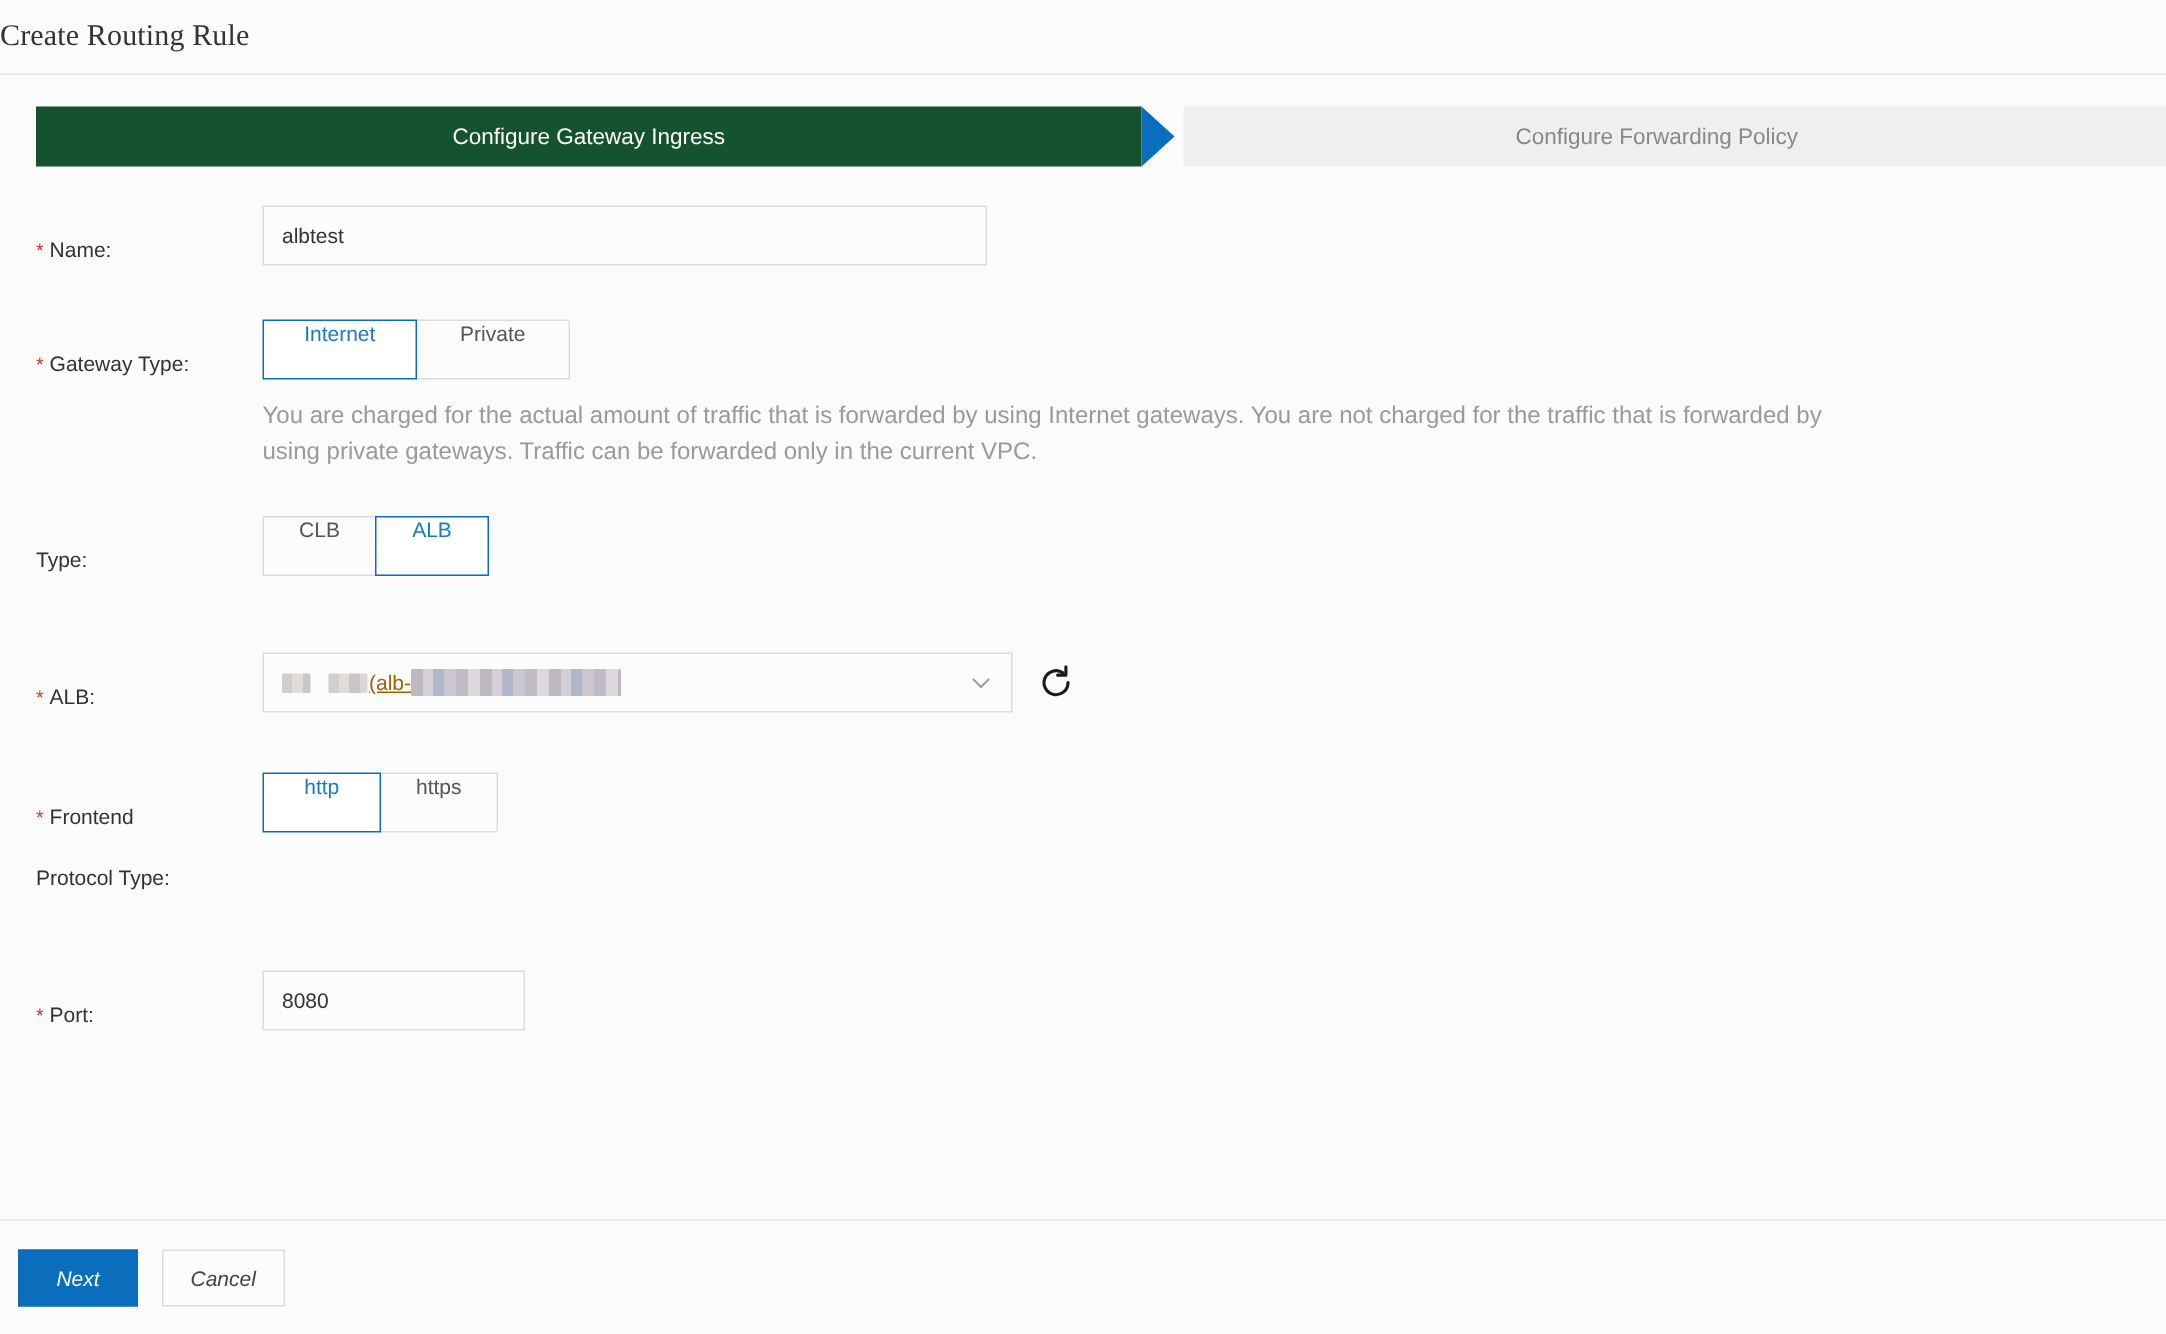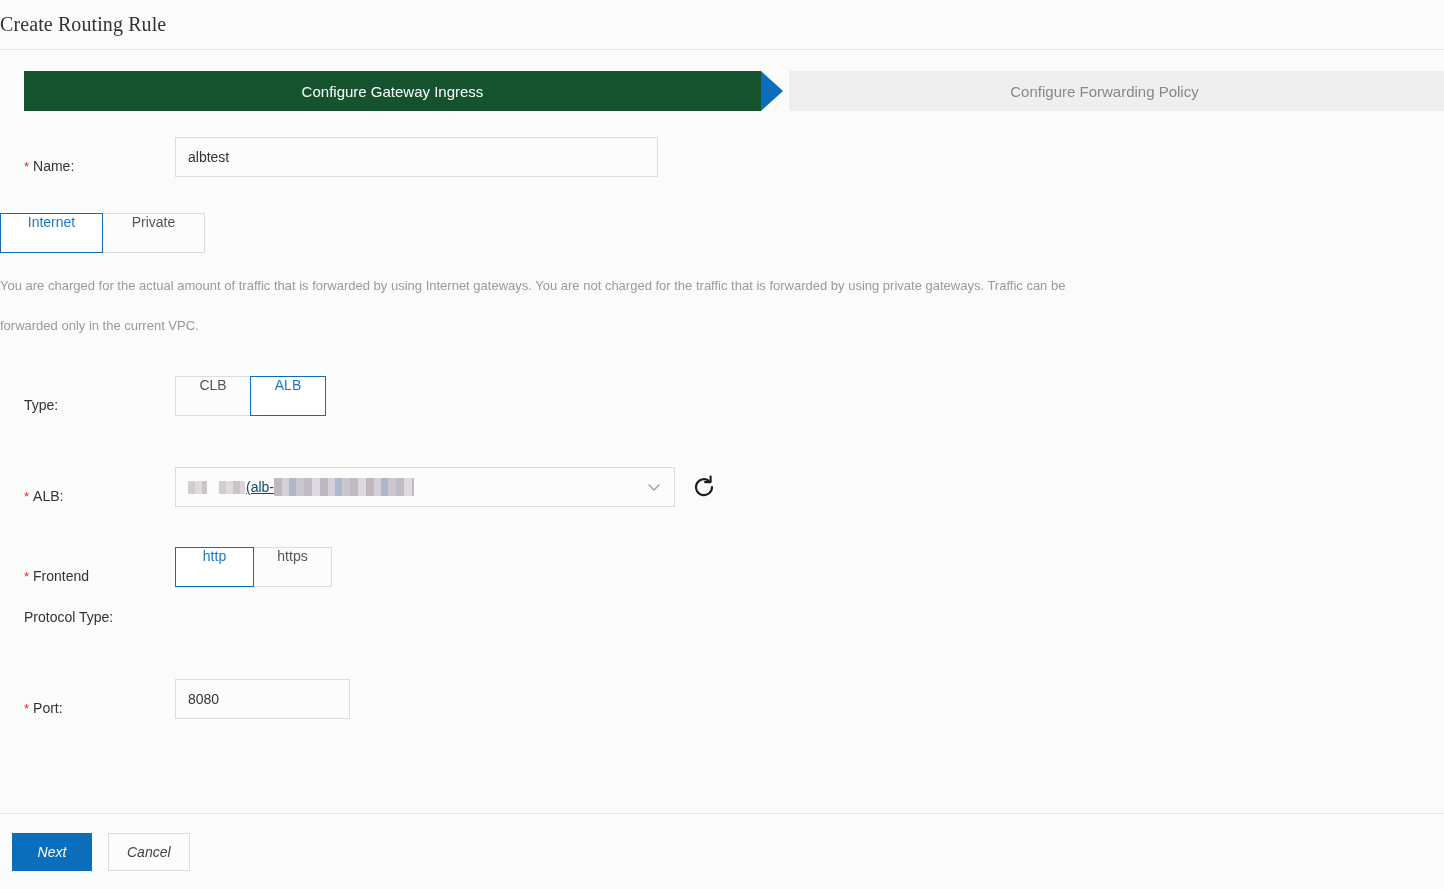--- a/index.html
+++ b/index.html
@@ -135,22 +135,22 @@
     background: #ffffff;
   }
   .seg-gateway .seg-btn { min-width: 103px; }
   .seg-slb .seg-btn { min-width: 76px; }
   .seg-proto .seg-btn { min-width: 79px; }
 
   
   .helper {
     width: 1075px;
     margin-top: 13px;
-    font-size: 13px;
-    line-height: 40px;
+    font-size: 16px;
+    line-height: 24px;
     color: #9a9a9a;
   }
 
   
   .select-row {
     display: flex;
     align-items: center;
   }
   .select-box {
     width: 500px;
@@ -192,21 +192,21 @@
     background:
       repeating-linear-gradient(90deg,
         #b9b3bd 0 8px, #d2ccd4 8px 15px, #a9b3c7 15px 22px,
         #c8c3cb 22px 30px, #bdb6c2 30px 38px, #dcd7dd 38px 46px),
       repeating-linear-gradient(0deg,
         rgba(255,255,255,.35) 0 6px, rgba(0,0,0,.04) 6px 12px);
     background-blend-mode: normal;
   }
   .paren {
     font-size: 14px;
-    color: #0c4a6e;
+    color: #a16207;
     margin-left: 1px;
     text-decoration: underline;
   }
   .chevron {
     width: 16px;
     height: 16px;
     margin-left: 8px;
     flex-shrink: 0;
   }
   .refresh-btn {
@@ -283,20 +283,23 @@
     <div class="form-field">
       <div class="text-input input-name">
         <span>albtest</span>
       </div>
     </div>
   </div>
 
   <div class="spacer-sm"></div>
 
   <div class="form-row">
+    <div class="form-label">
+      <span class="req">*</span><span>Gateway Type:</span>
+    </div>
     <div class="form-field">
       <div class="segmented seg-gateway">
         <div class="seg-btn selected">
           <span>Internet</span>
         </div>
         <div class="seg-btn">
           <span>Private</span>
         </div>
       </div>
       <div class="helper">You are charged for the actual amount of traffic that is forwarded by using Internet gateways. You are not charged for the traffic that is forwarded by using private gateways. Traffic can be forwarded only in the current VPC.</div>

